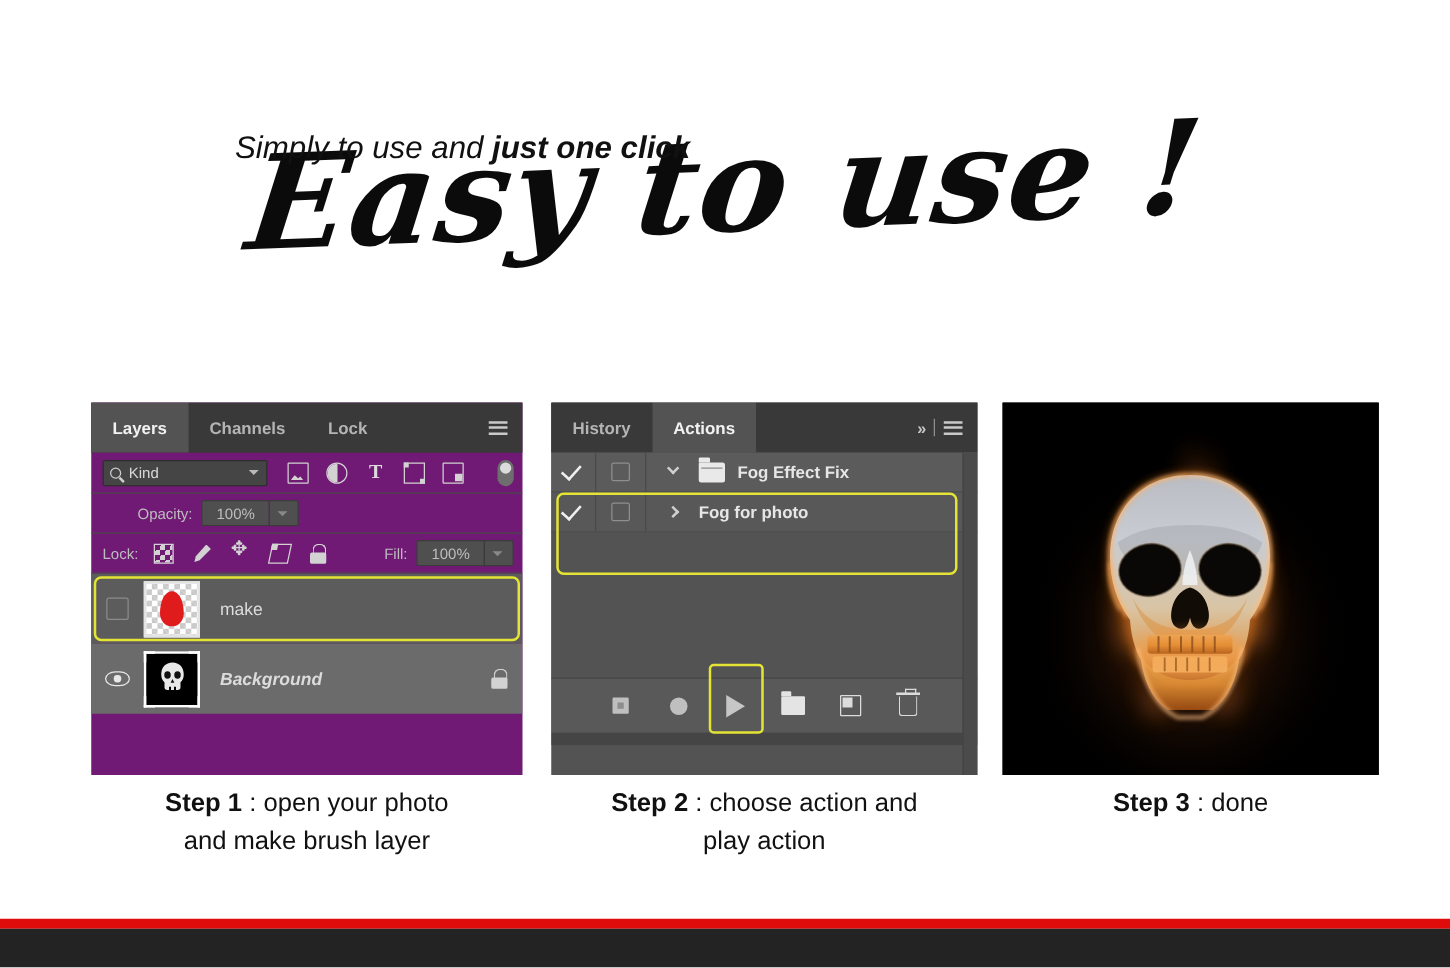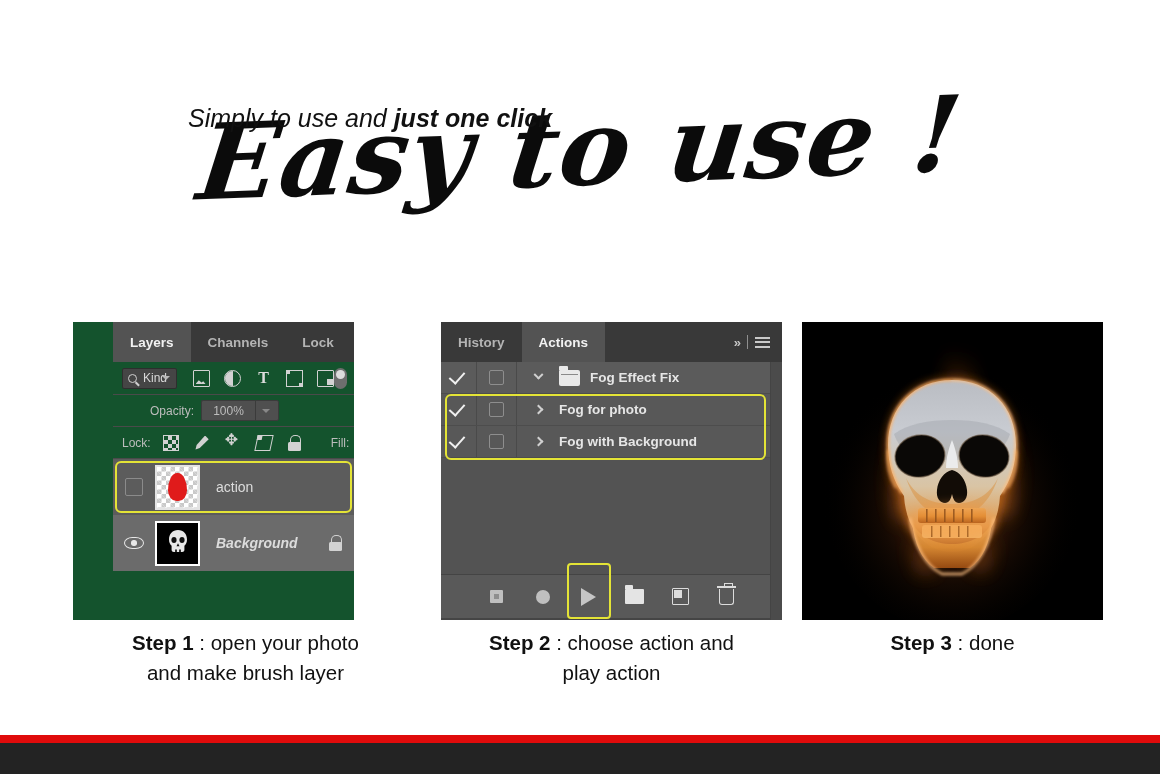--- a/index.html
+++ b/index.html
@@ -59,21 +59,21 @@
     width: 1030px;
     height: 298px;
   }
 
   .card {
     position: absolute;
     top: 0;
     height: 298px;
     overflow: hidden;
   }
-  .card.layers  { left: 0px;   width: 281px; background: #14532d; padding-left: 40px; }
+  .card.layers  { left: 0px;   width: 345px; background: #701a75; }
   .card.actions { left: 368px; width: 341px; background: #535353; }
   .card.result  { left: 729px; width: 301px; background: #000000; }
 
   
   .ps-tabbar {
     position: relative;
     height: 40px;
     background: #393939;
     display: flex;
     align-items: stretch;
@@ -640,21 +640,21 @@
         </span>
       </div>
 
       <div class="layer-row brush">
         <span class="eye-cell">
           <span class="eye-empty"></span>
         </span>
         <span class="thumb checker">
           <span class="blob"></span>
         </span>
-        <span class="layer-name">action</span>
+        <span class="layer-name">make</span>
         <span class="hl-box" style="left:2px; top:2px; right:2px; bottom:2px;"></span>
       </div>
 
       <div class="layer-row bg">
         <span class="eye-cell">
           <span class="eye"></span>
         </span>
         <span class="thumb skull">
           <svg class="mini-skull" viewBox="0 0 22 28">
             <path d="M11 1C5.5 1 2 5 2 10.5c0 3.2 1.2 5 2.6 6.3V21c0 1.2 1 2 2.2 2h1.4v-2.6h1.6V23h2.4v-2.6h1.6V23h1.4c1.2 0 2.2-.8 2.2-2v-4.2C18.8 15.5 20 13.7 20 10.5 20 5 16.5 1 11 1z" fill="#e8e8e8"></path>
@@ -711,32 +711,20 @@
             </span>
           <span class="ac-dialog">
               <span class="dbox"></span>
             </span>
           <span class="ac-arrow">
               <span class="chev right"></span>
             </span>
           <span class="act-label">Fog for photo</span>
         </div>
 
-        <div class="act-row item">
-          <span class="ac-check">
-              <span class="tick"></span>
-            </span>
-          <span class="ac-dialog">
-              <span class="dbox"></span>
-            </span>
-          <span class="ac-arrow">
-              <span class="chev right"></span>
-            </span>
-          <span class="act-label">Fog with Background</span>
-        </div>
 
         <span class="hl-box" style="left:4px; top:32px; right:16px; height:66px;"></span>
       </div>
 
       <div class="ap-spacer" style="height:116px;"></div>
 
       <div class="ap-toolbar">
         <span class="tb">
             <span class="tb-stop"></span>
           </span>

